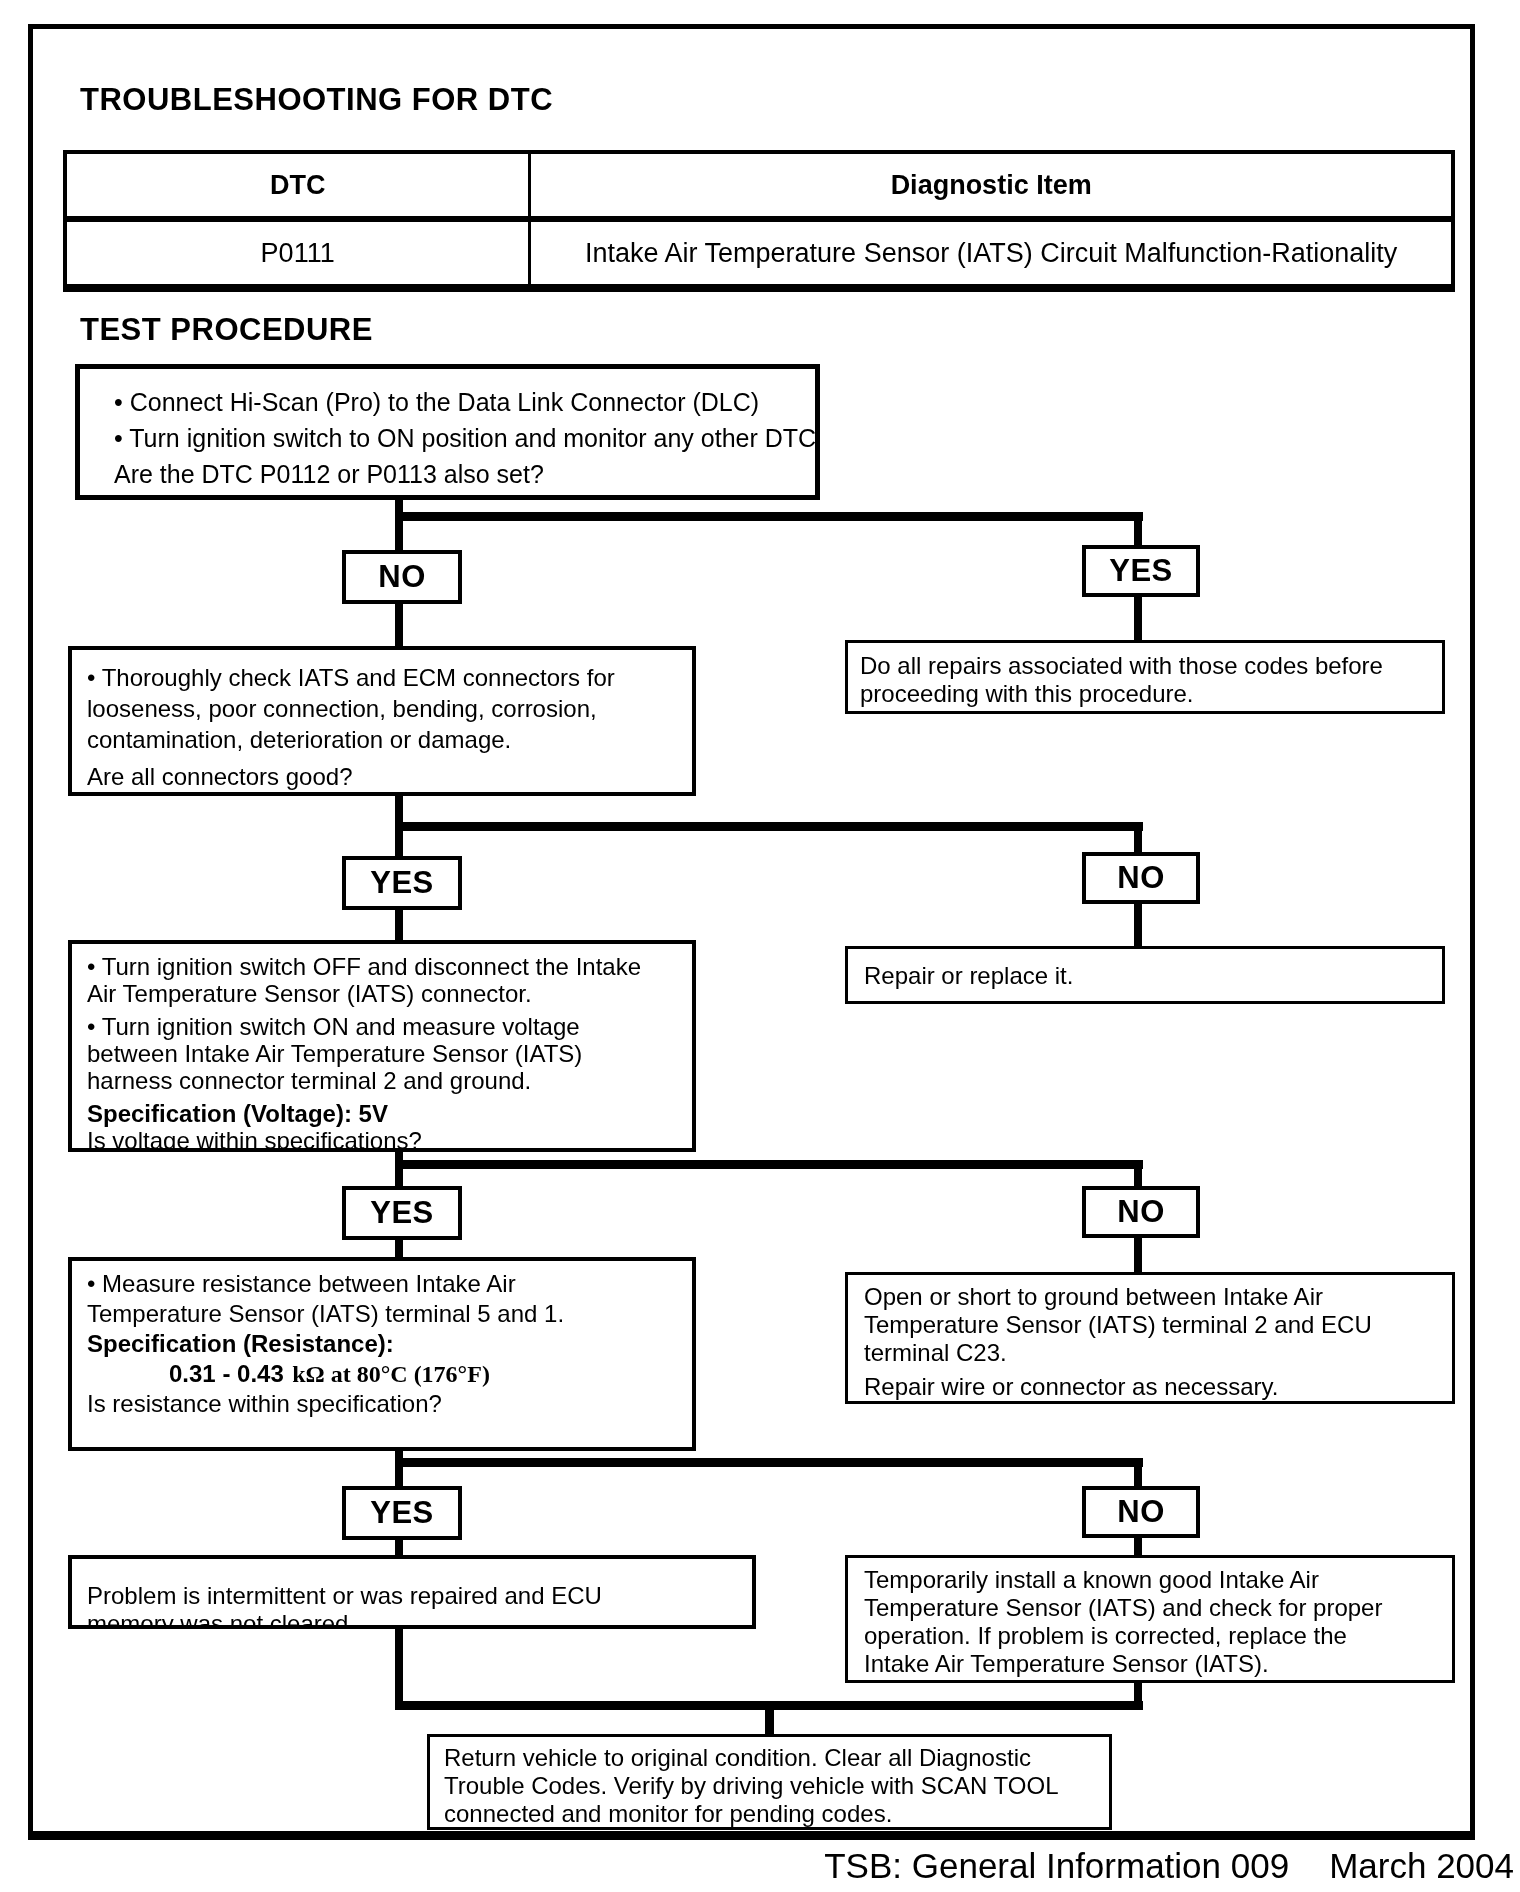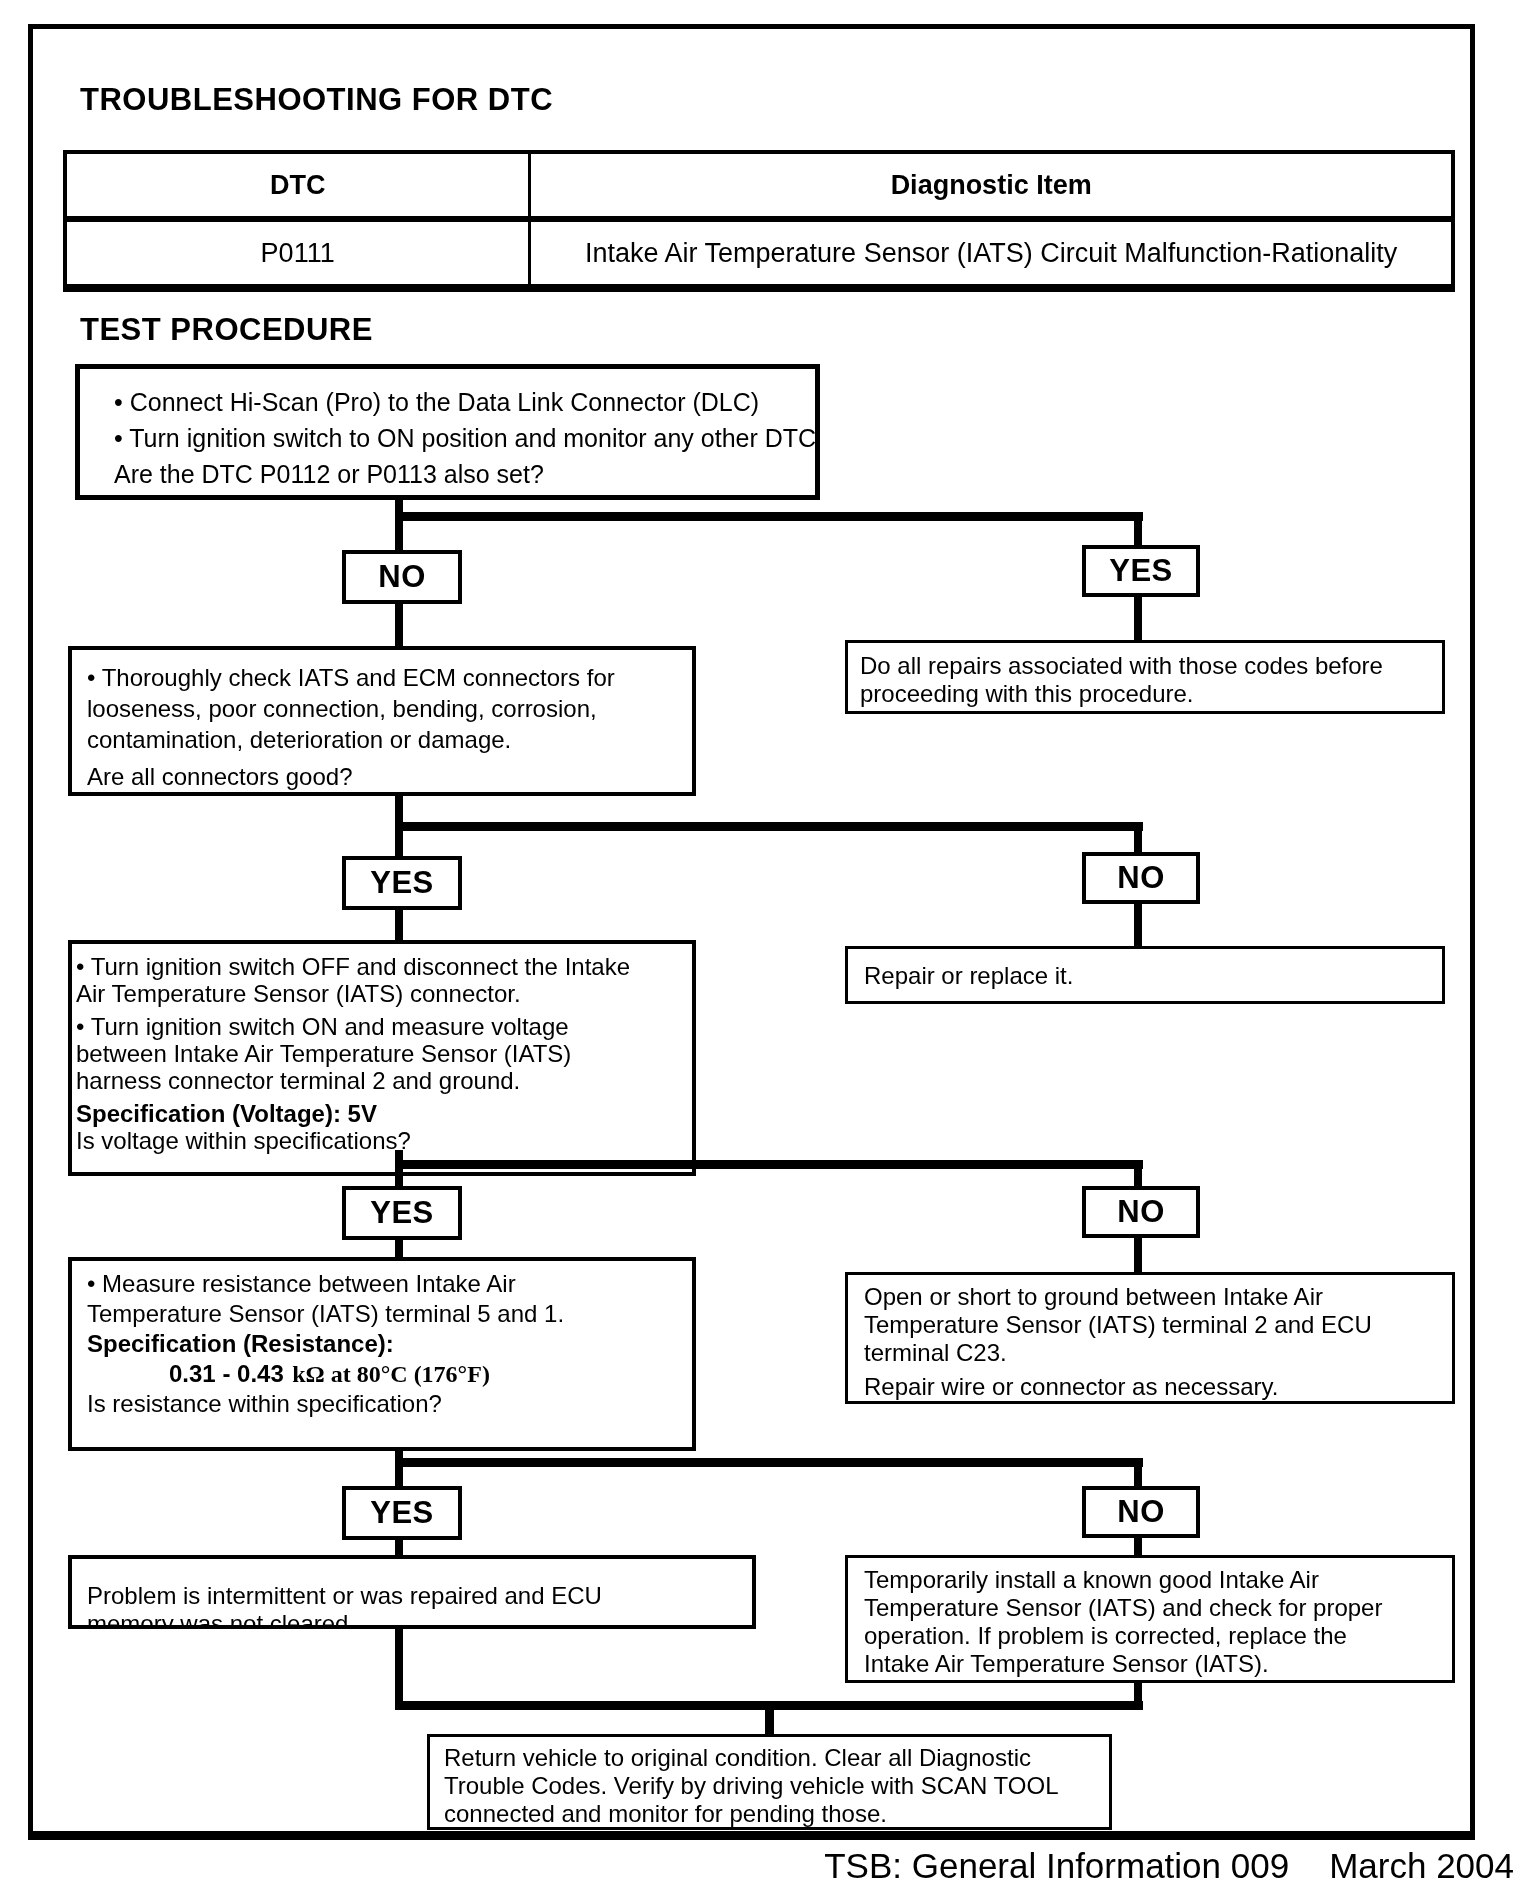--- a/index.html
+++ b/index.html
@@ -24,21 +24,21 @@
   .fbox{border:4px solid #000;background:#fff;font-size:24px;line-height:28px;overflow:hidden;}
   .fbox .ln{white-space:nowrap;}
   .bold{font-weight:bold;}
   .serif{font-family:"Liberation Serif",serif;font-weight:bold;margin-left:0.35em;}
   .mt{margin-top:6px;}
   .indent{padding-left:82px;font-weight:bold;}
 
   #box1{left:75px;top:364px;width:745px;height:136px;border-width:5px;
         padding:15px 10px 0 34px;font-size:25px;line-height:36px;}
   #box2{left:68px;top:646px;width:628px;height:150px;padding:12px 10px 0 15px;line-height:31px;}
-  #box3{left:68px;top:940px;width:628px;height:236px;padding:9px 10px 0 4px;line-height:27px;}
+  #box3{left:68px;top:940px;width:628px;height:212px;padding:9px 10px 0 15px;line-height:27px;}
   #box4{left:68px;top:1257px;width:628px;height:194px;padding:8px 10px 0 15px;line-height:30px;}
   #box5{left:68px;top:1555px;width:688px;height:74px;padding:23px 10px 0 15px;}
   #boxR1{left:845px;top:640px;width:600px;height:74px;border-width:3px;padding:9px 10px 0 12px;}
   #boxR2{left:845px;top:946px;width:600px;height:58px;border-width:3px;padding:13px 10px 0 16px;}
   #boxR3{left:845px;top:1272px;width:610px;height:132px;border-width:3px;padding:8px 10px 0 16px;}
   #boxR4{left:845px;top:1555px;width:610px;height:128px;border-width:3px;padding:8px 10px 0 16px;}
   #box6{left:427px;top:1734px;width:685px;height:96px;border-width:3px;padding:7px 10px 0 14px;}
 
   
   .ynbox{border:4px solid #000;font-size:31px;font-weight:bold;text-align:center;
@@ -179,20 +179,20 @@
   </div>
 
   <div class="abs line" style="left:395px;top:1627px;width:8px;height:78px;"></div>
   <div class="abs line" style="left:1134px;top:1681px;width:8px;height:26px;"></div>
   <div class="abs line" style="left:395px;top:1701px;width:748px;height:9px;"></div>
   <div class="abs line" style="left:765px;top:1708px;width:9px;height:28px;"></div>
 
   <div id="box6" class="abs fbox">
     <div class="ln">Return vehicle to original condition. Clear all Diagnostic</div>
     <div class="ln">Trouble Codes. Verify by driving vehicle with SCAN TOOL</div>
-    <div class="ln">connected and monitor for pending those.</div>
+    <div class="ln">connected and monitor for pending codes.</div>
   </div>
 
   <div id="footer" class="abs">
     <span>TSB: General Information 009</span>
     <span>March 2004</span>
   </div>
 </div>
 
 </body></html>

